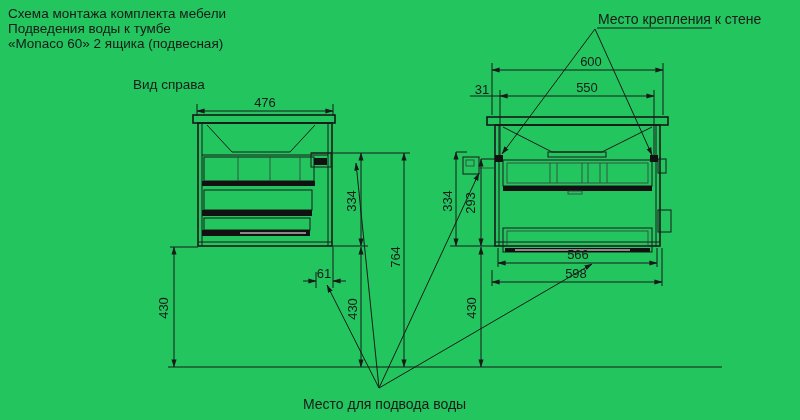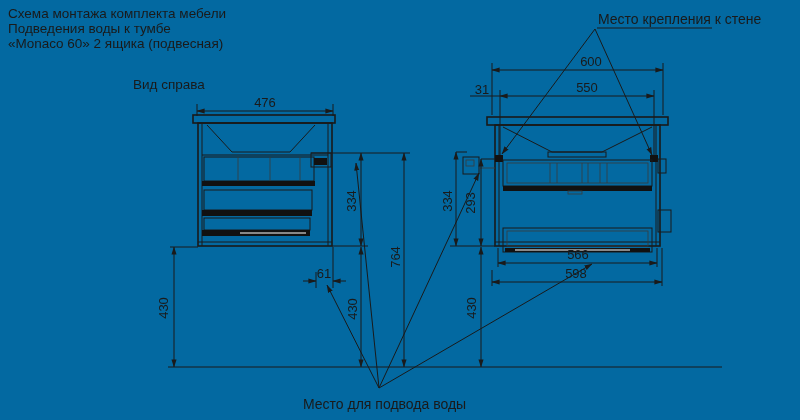--- a/index.html
+++ b/index.html
@@ -1,16 +1,16 @@
 <!DOCTYPE html>
 <html><head>
 <meta charset="utf-8">
 <style>
   html,body{margin:0;padding:0;background:#fff;}
-  #stage{position:relative;width:800px;height:420px;background:#0369a1;overflow:hidden;}
+  #stage{position:relative;width:800px;height:420px;background:#22c55e;overflow:hidden;}
   svg{display:block;}
   .ln{stroke:#1a1a1a;stroke-width:1;fill:none;}
   .thk{stroke:#1a1a1a;stroke-width:1.6;fill:none;}
   .thin{stroke:#3a3a3a;stroke-width:0.8;fill:none;}
   .solid{fill:#111111;stroke:none;}
   .wht{stroke:#ffffff;stroke-width:1;fill:none;}
   text{font-family:"Liberation Sans", sans-serif;fill:#1a1a1a;}
   .ttl{font-size:13.5px;}
   .lbl{font-size:14px;}
   .dim{font-size:13px;text-anchor:middle;}

